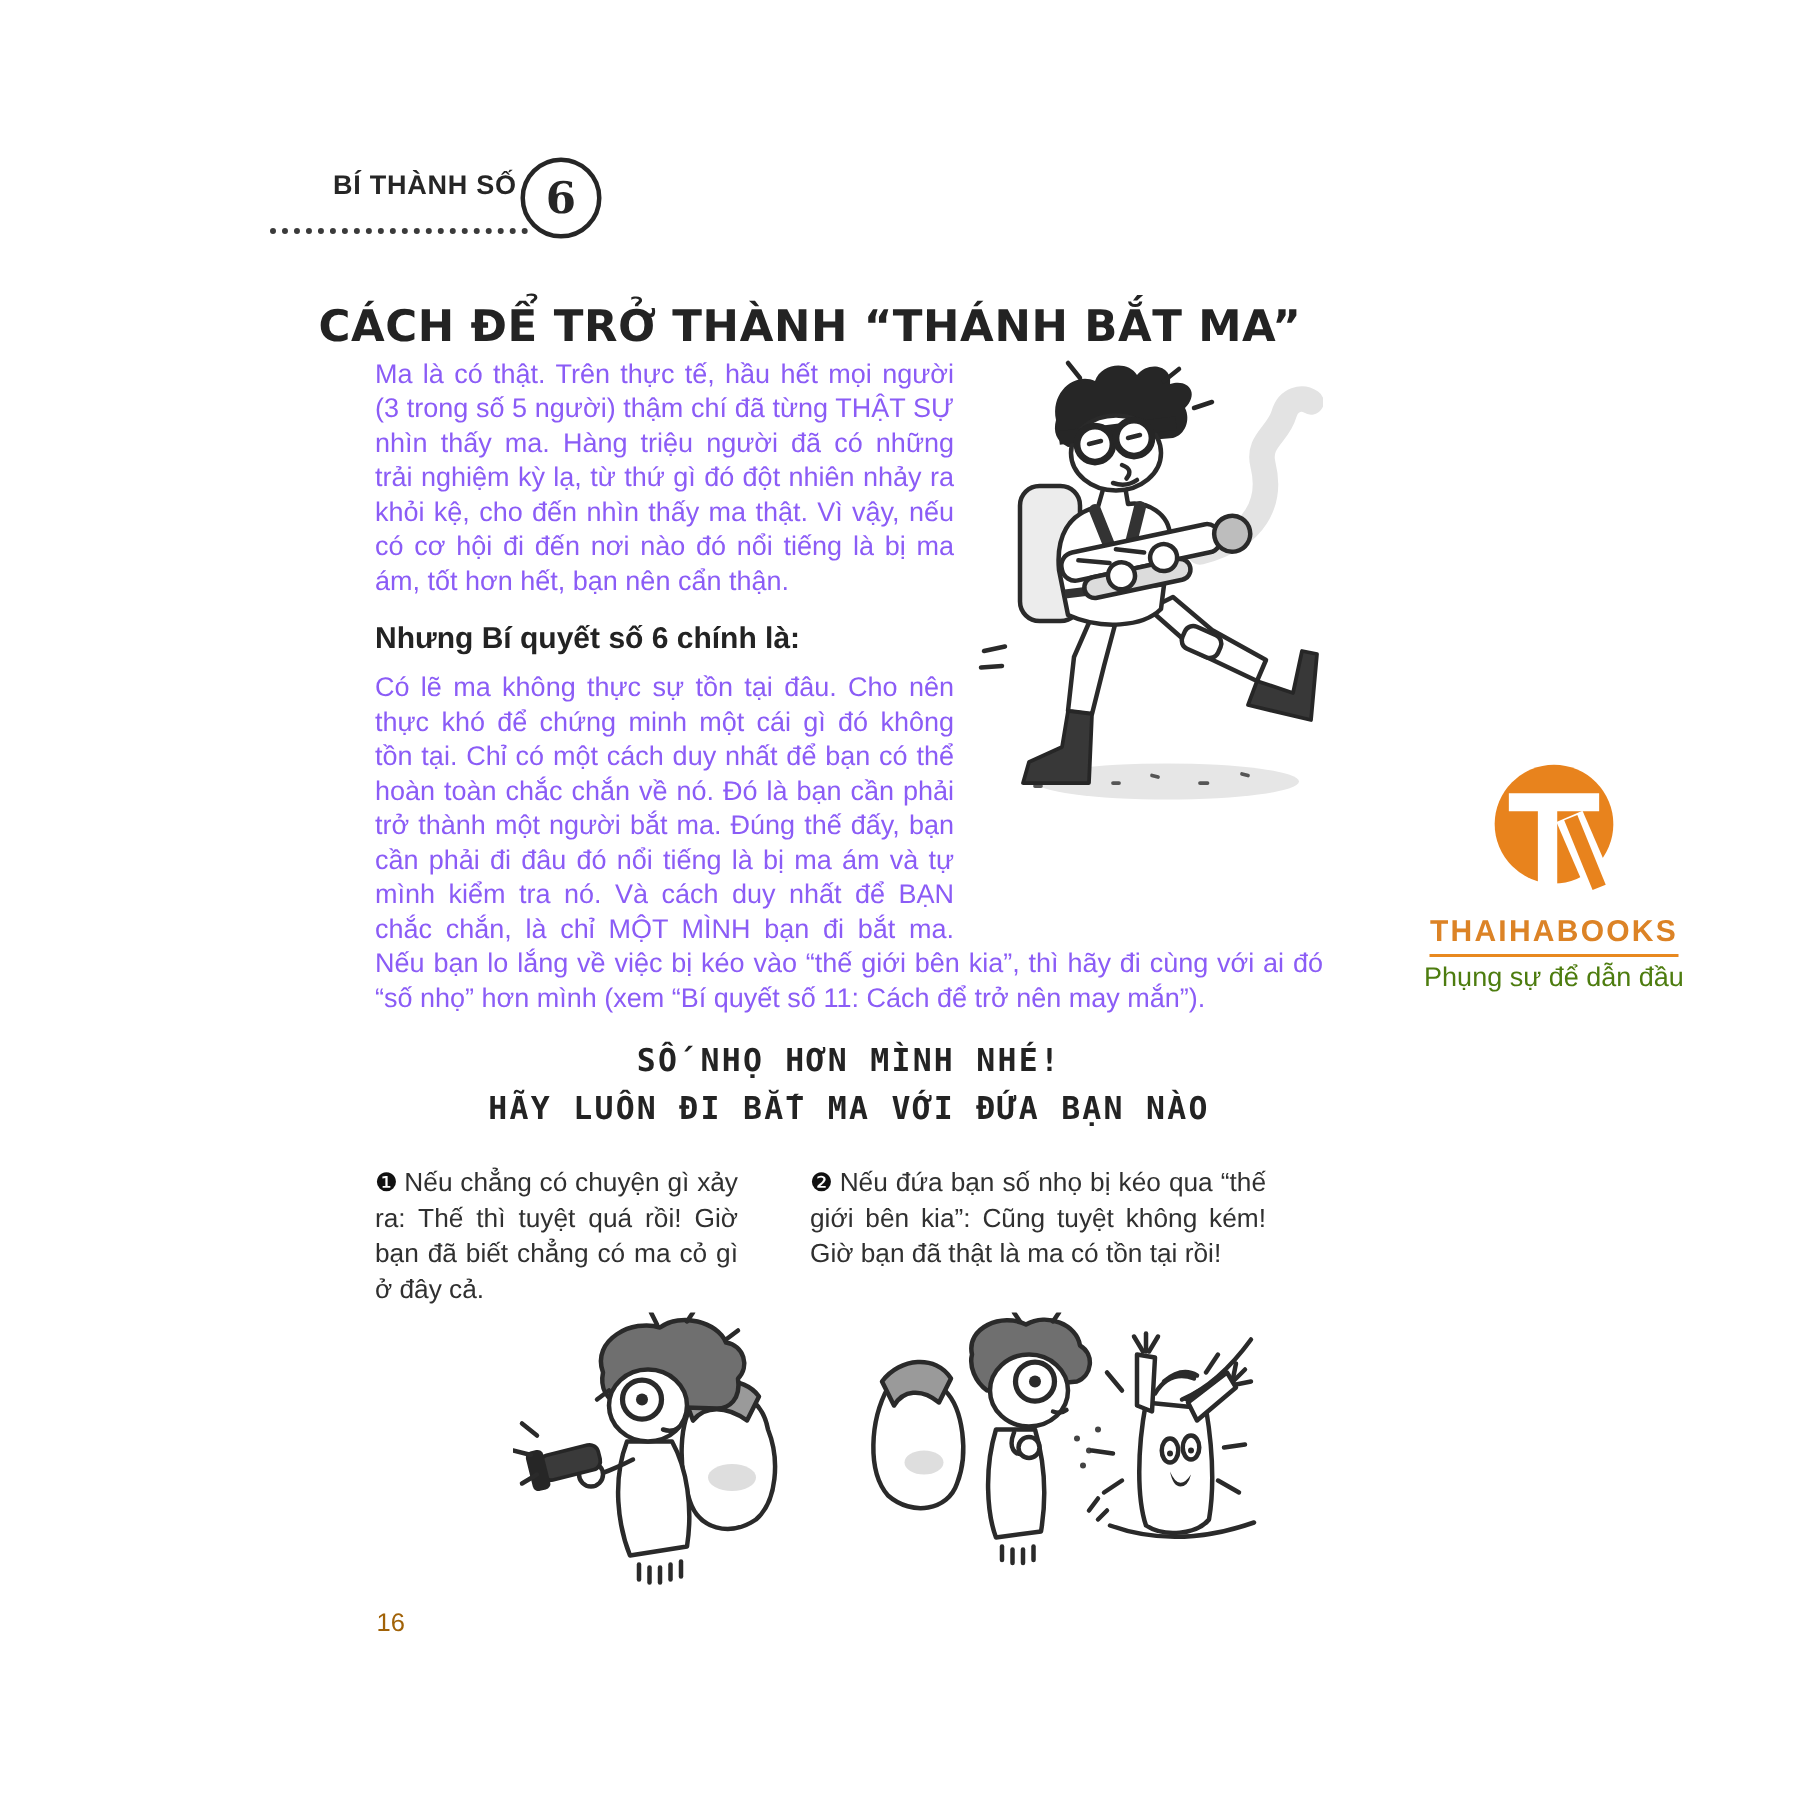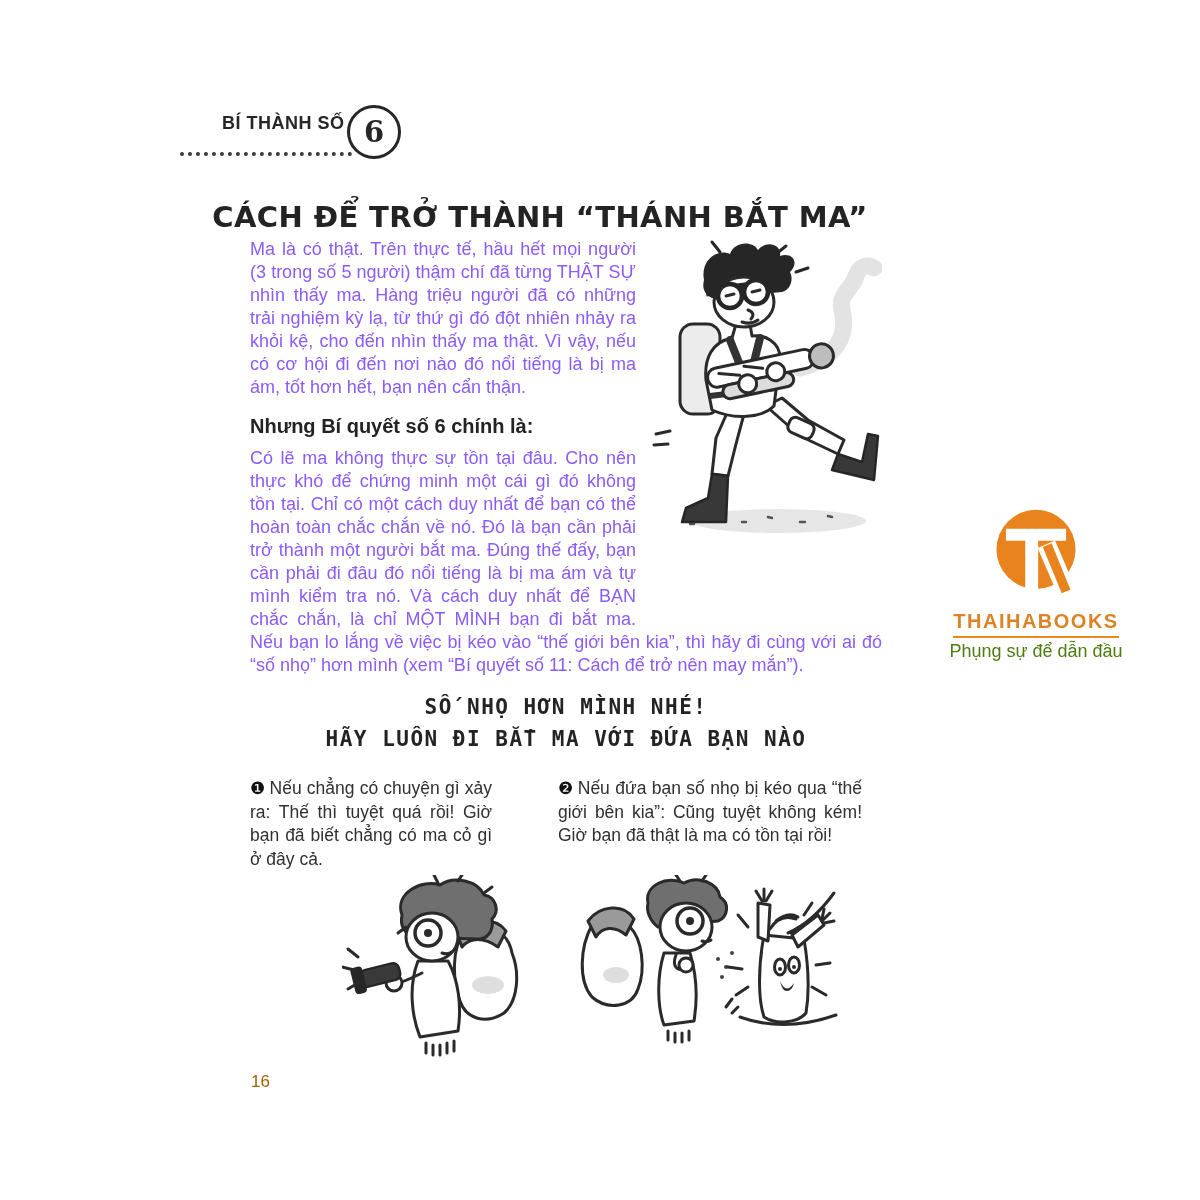--- a/index.html
+++ b/index.html
@@ -38,21 +38,21 @@
     font-size:20px;font-weight:bold;color:#232323;margin:0 0 8px 0;line-height:26px;
   }
   p.body{
     font-size:18px;line-height:23px;text-align:justify;margin:0 0 14px 0;color:#8b5cf6;
   }
   .callout{
     clear:left;text-align:center;margin:14px 0 22px 0;
     font-family:"DejaVu Sans Mono", monospace;
     font-weight:bold;font-size:21px;line-height:32px;letter-spacing:1.5px;color:#232323;
   }
-  .cols{display:flex;gap:66px;margin:0 0 4px 0;}
+  .cols{display:flex;gap:48px;margin:0 0 4px 0;}
   .col1{width:242px;}
   .col2{width:304px;}
   .col-text{font-size:17.5px;line-height:23.5px;text-align:justify;color:#303030;}
   .bullet{font-size:17px;margin-right:4px;color:#111;}
   .illus-row{display:flex;align-items:flex-start;}
   .illus-left{margin-left:92px;width:218px;height:196px;}
   .illus-right{margin-left:12px;width:268px;height:186px;}
   
   .logo{position:absolute;left:948px;top:508px;width:176px;text-align:center;}
   .logo-mark{width:86px;height:100px;margin:0 auto;display:block;}

